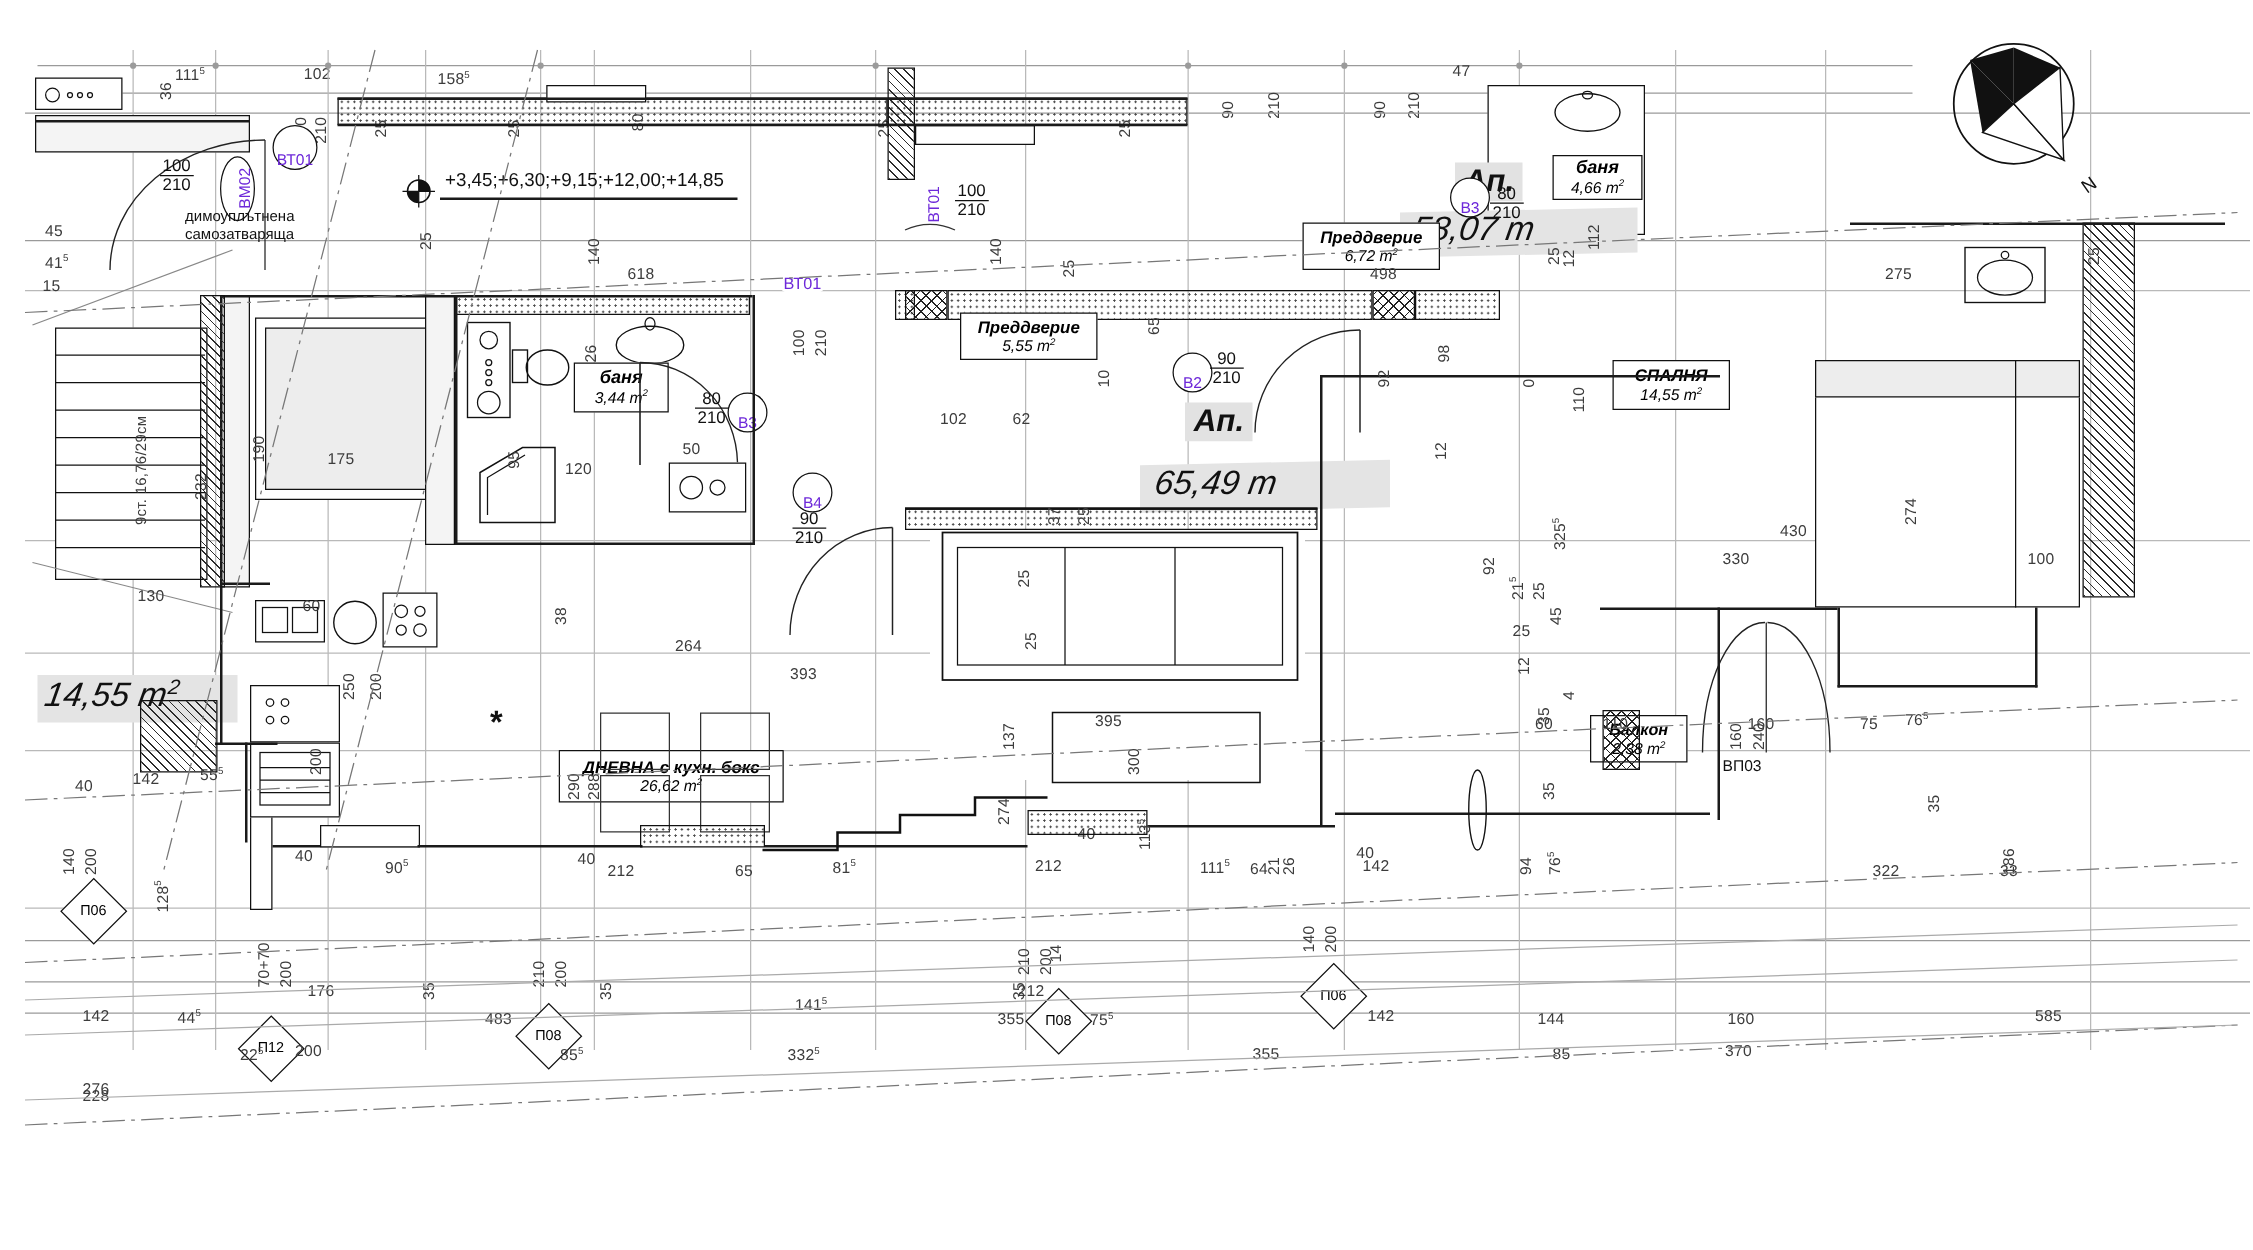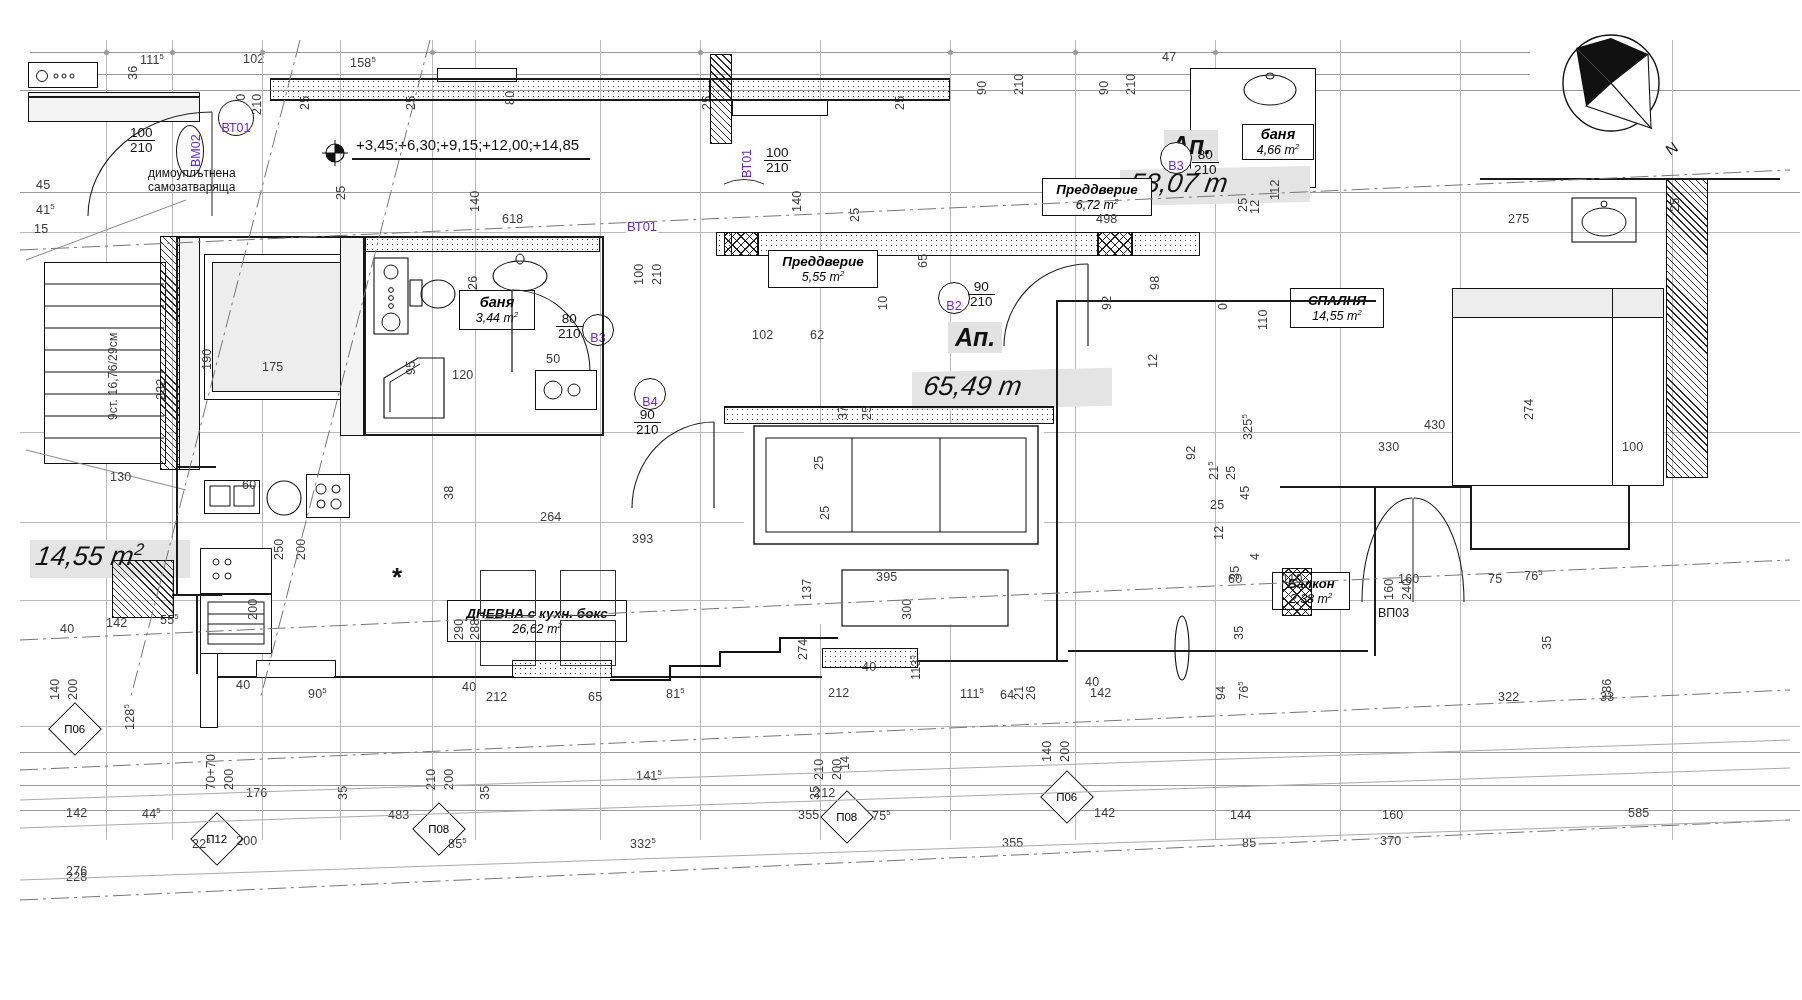--- a/index.html
+++ b/index.html
@@ -580,21 +580,21 @@
   <div class="t dim abs" style="left:236px;top:834px;">200</div>
   <div class="t dim abs" style="left:192px;top:836px;">22<span class="sup">5</span></div>
   <div class="t dim abs" style="left:66px;top:864px;">276</div>
   <div class="t dim abs" style="left:66px;top:870px;">228</div>
   <div class="t dim abs" style="left:66px;top:806px;">142</div>
   <div class="t dim abs" style="left:142px;top:806px;">44<span class="sup">5</span></div>
   <div class="t dim abs" style="left:246px;top:786px;">176</div>
   <div class="t dim abs" style="left:388px;top:808px;">483</div>
   <div class="t dim abs" style="left:448px;top:836px;">85<span class="sup">5</span></div>
   <div class="t dim abs" style="left:630px;top:836px;">332<span class="sup">5</span></div>
-  <div class="t dim abs" style="left:636px;top:768px;">141<span class="sup">5</span></div>
+  <div class="t dim abs" style="left:636px;top:796px;">141<span class="sup">5</span></div>
   <div class="t dim abs" style="left:798px;top:808px;">355</div>
   <div class="t dim abs" style="left:872px;top:808px;">75<span class="sup">5</span></div>
   <div class="t dim abs" style="left:1002px;top:836px;">355</div>
   <div class="t dim abs" style="left:1094px;top:806px;">142</div>
   <div class="t dim abs" style="left:1230px;top:808px;">144</div>
   <div class="t dim abs" style="left:1242px;top:836px;">85</div>
   <div class="t dim abs" style="left:1382px;top:808px;">160</div>
   <div class="t dim abs" style="left:1380px;top:834px;">370</div>
   <div class="t dim abs" style="left:1628px;top:806px;">585</div>
   <div class="t dim abs" style="left:814px;top:786px;">212</div>

